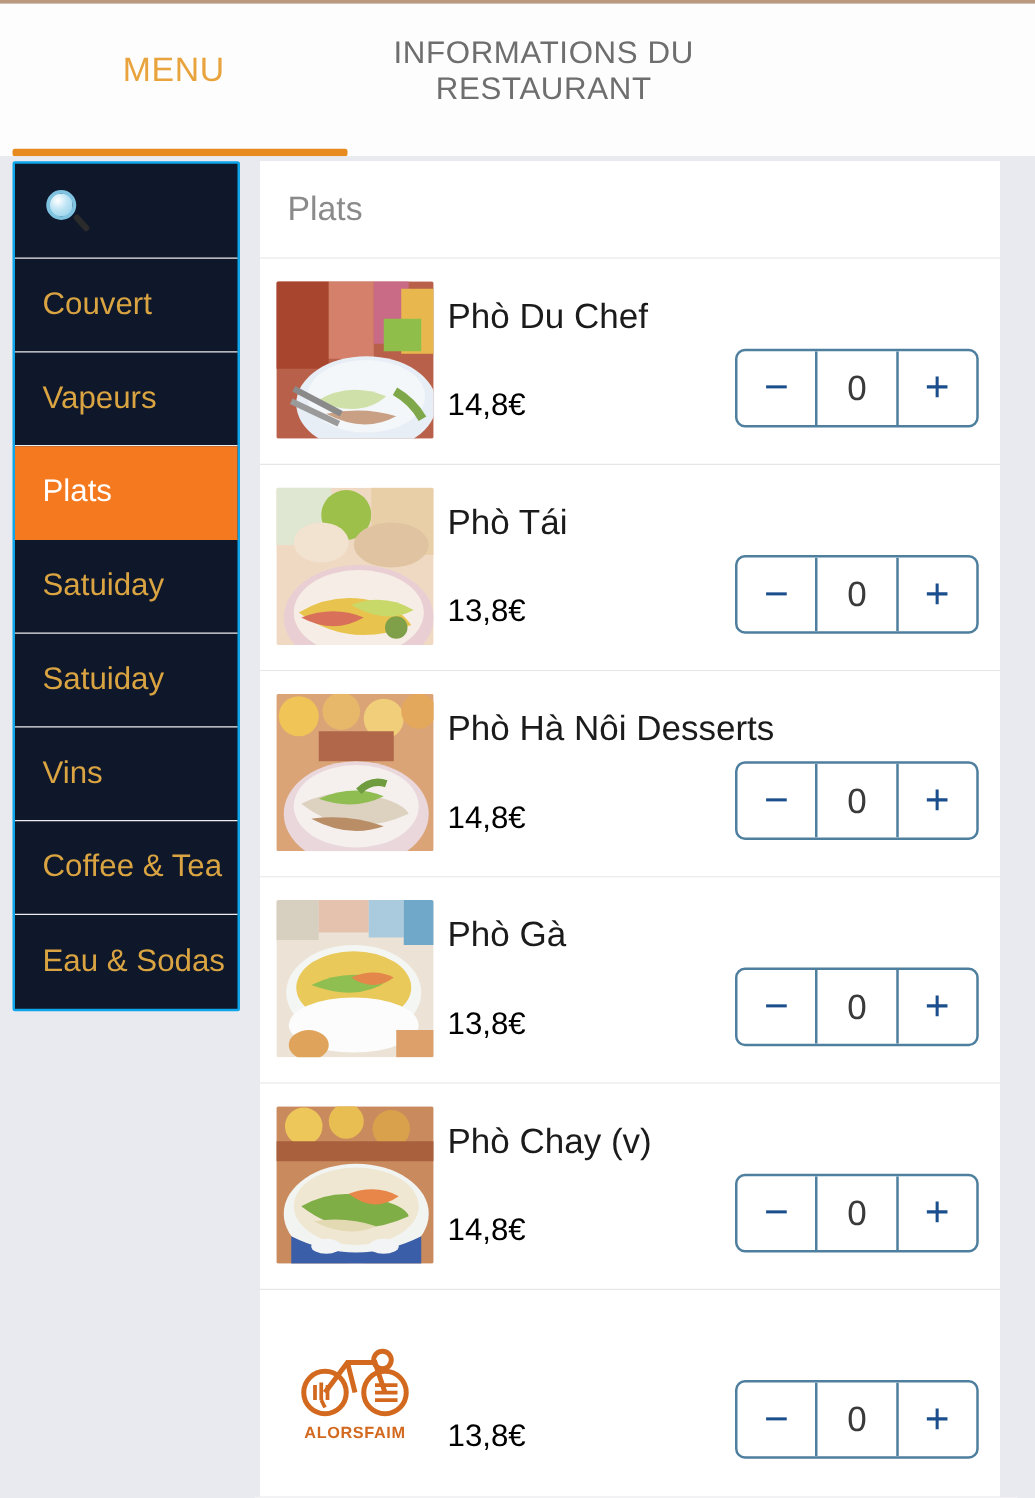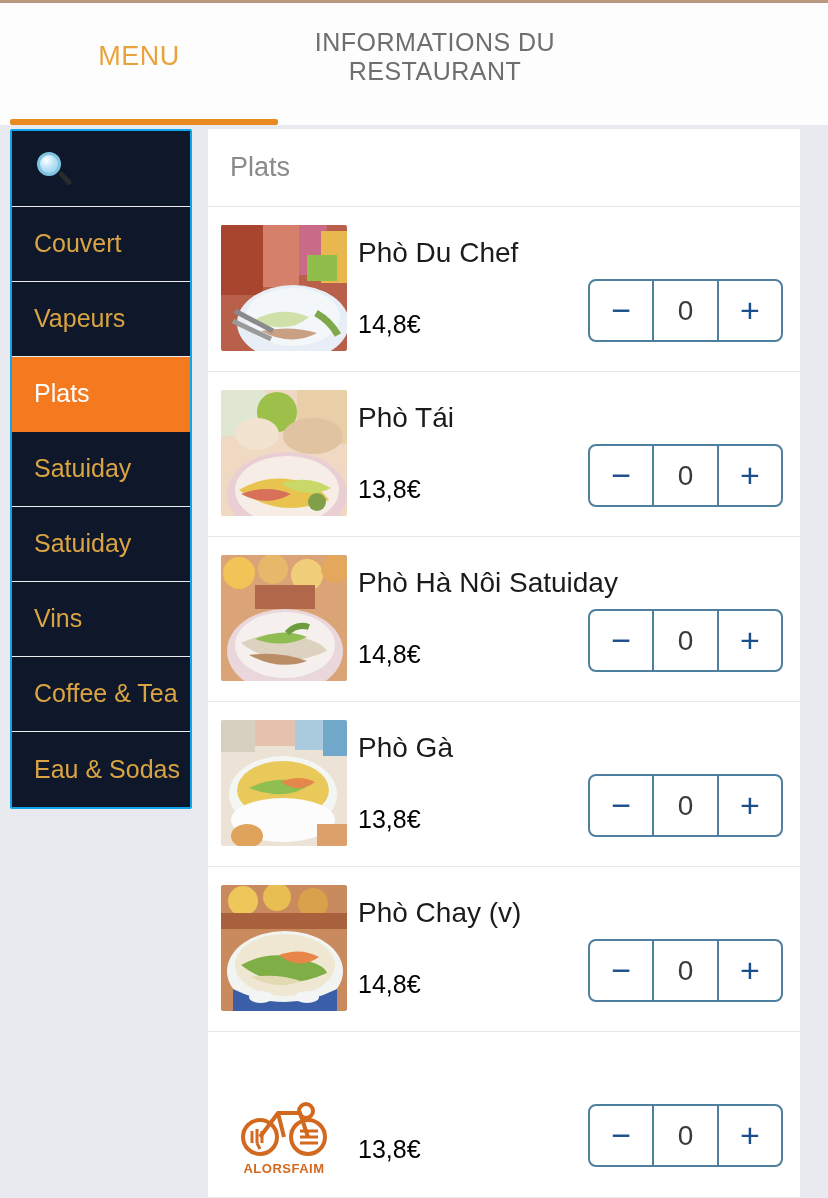--- a/index.html
+++ b/index.html
@@ -190,21 +190,21 @@
   }
   .stepper .minus-cell { border-right: 2px solid #4e7f9e; }
   .stepper .count-cell { border-right: 2px solid #4e7f9e; color: #3a3a3a; font-size: 28px; }
 
   
   .logo-thumb {
     width: 126px; height: 126px;
     display: flex;
     flex-direction: column;
     align-items: center;
-    justify-content: flex-end;
+    justify-content: center;
     background: #ffffff;
   }
   .logo-word {
     font-size: 13px;
     font-weight: bold;
     letter-spacing: 0.5px;
     color: #d2691e;
     margin-top: 2px;
   }
 </style>
@@ -305,21 +305,21 @@
           <circle cx="114" cy="14" r="14" fill="#e4a85c"></circle>
           <rect x="34" y="30" width="60" height="24" fill="#b0674a"></rect>
           <ellipse cx="64" cy="96" rx="58" ry="42" fill="#e9d7dc"></ellipse>
           <ellipse cx="64" cy="90" rx="50" ry="33" fill="#f5f0ee"></ellipse>
           <path d="M20 88 q28 -14 60 -6 q22 6 26 14 q-48 22 -86 -8z" fill="#ddd2c0"></path>
           <path d="M34 84 q28 -12 52 -2 q-24 12 -52 2z" fill="#8fbd52"></path>
           <path d="M28 100 q30 -4 58 6 q-28 10 -58 -6z" fill="#b98d66"></path>
           <path d="M66 78 q10 -10 22 -6" stroke="#6f9c3f" stroke-width="6" fill="none"></path>
         </svg>
       </div>
-      <div class="item-name">Phò Hà Nôi Satuiday</div>
+      <div class="item-name">Phò Hà Nôi Desserts</div>
       <div class="item-price">14,8€</div>
       <div class="stepper">
         <div class="minus-cell">−</div>
         <div class="count-cell">0</div>
         <div class="plus-cell">+</div>
       </div>
     </div>
 
     <div class="item-row">
       <div class="thumb">

